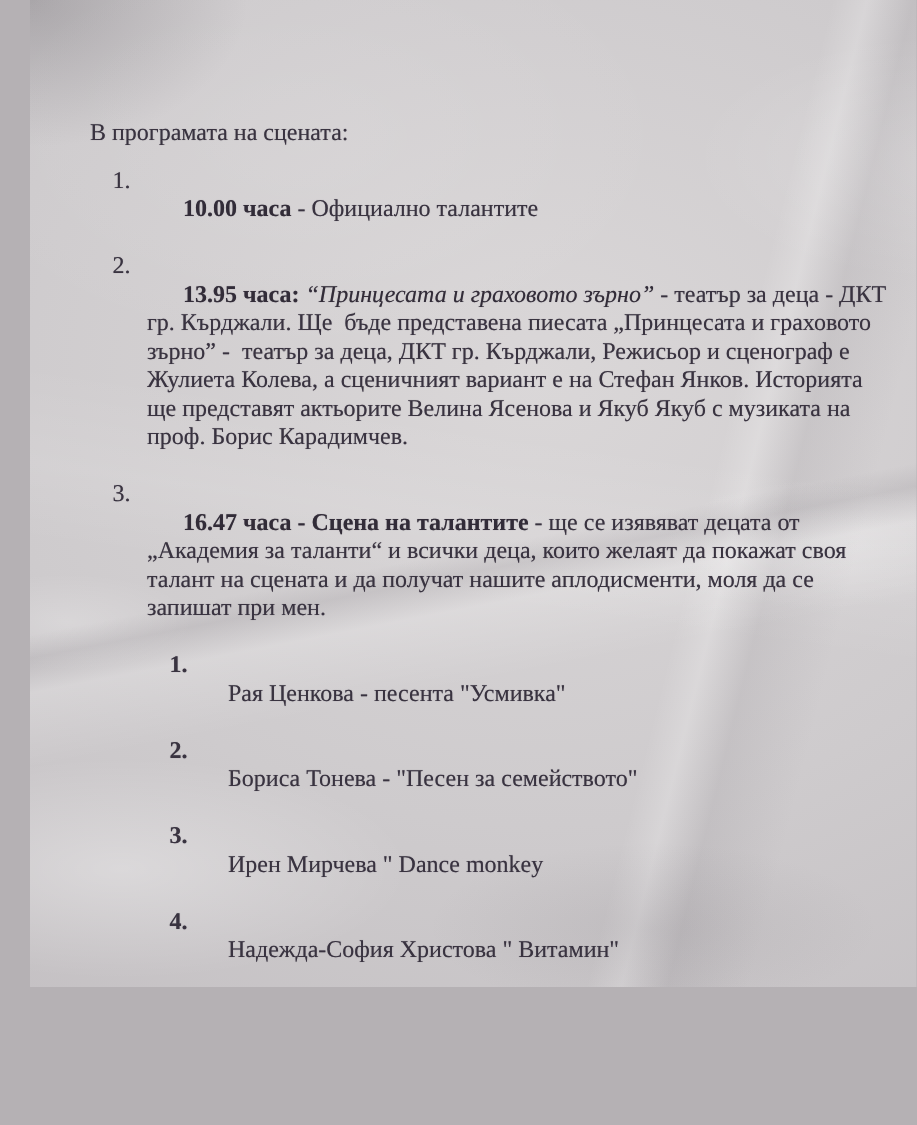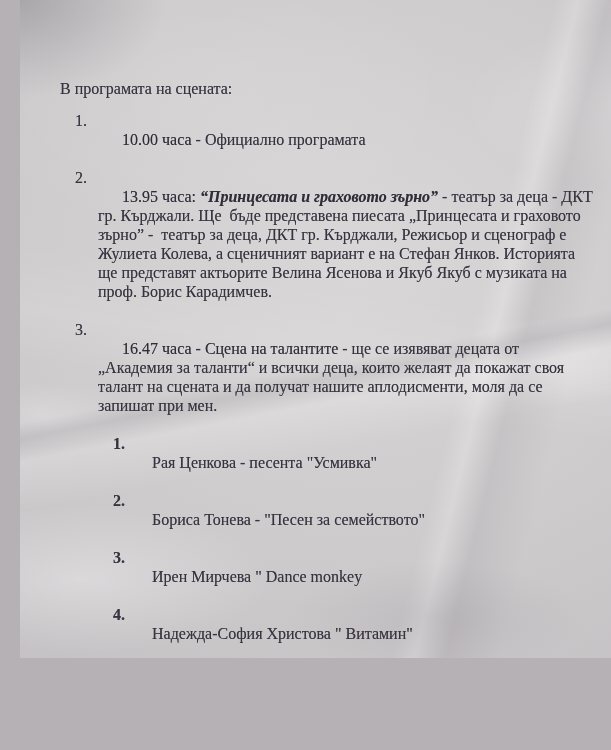--- a/index.html
+++ b/index.html
@@ -34,35 +34,35 @@
     color: #393340;
     font-size: 16px;
     line-height: 19px;
     text-shadow: 0 0 0.5px rgba(57,51,64,0.55);
   }
   .intro { margin: 0 0 13px 0; }
   .item { position: relative; padding-left: 38px; white-space: pre-wrap; }
   .item .num { position: absolute; left: 15px; top: 0; white-space: normal; }
   .item.sub { padding-left: 68px; }
   .item.sub .num { left: 53px; font-weight: 700; }
-  .b  { font-weight: 400; color: #322c38; }
-  .bi { font-weight: 700; font-style: italic; color: #322c38; }
+  .b  { font-weight: 700; color: #322c38; }
+  .bi { font-weight: 400; font-style: italic; color: #322c38; }
 </style>
 </head>
 <body>
 
 <div class="photo">
   <div class="texture"></div>
 
   <div class="content">
 
     <p class="intro">В програмата на сцената:</p>
 
     <div class="item">
-      <span class="num">1.</span><span class="b">10.00 часа</span><span> - Официално програмата</span>
+      <span class="num">1.</span><span class="b">10.00 часа</span><span> - Официално талантите</span>
     </div>
 
     <div class="item">
       <span class="num">2.</span><span class="b">13.95 часа: </span><span class="bi">“Принцесата и граховото зърно”</span><span> - театър за деца - ДКТ
 гр. Кърджали. Ще  бъде представена пиесата „Принцесата и граховото
 зърно” -  театър за деца, ДКТ гр. Кърджали, Режисьор и сценограф е
 Жулиета Колева, а сценичният вариант е на Стефан Янков. Историята
 ще представят актьорите Велина Ясенова и Якуб Якуб с музиката на
 проф. Борис Карадимчев.</span>
     </div>

